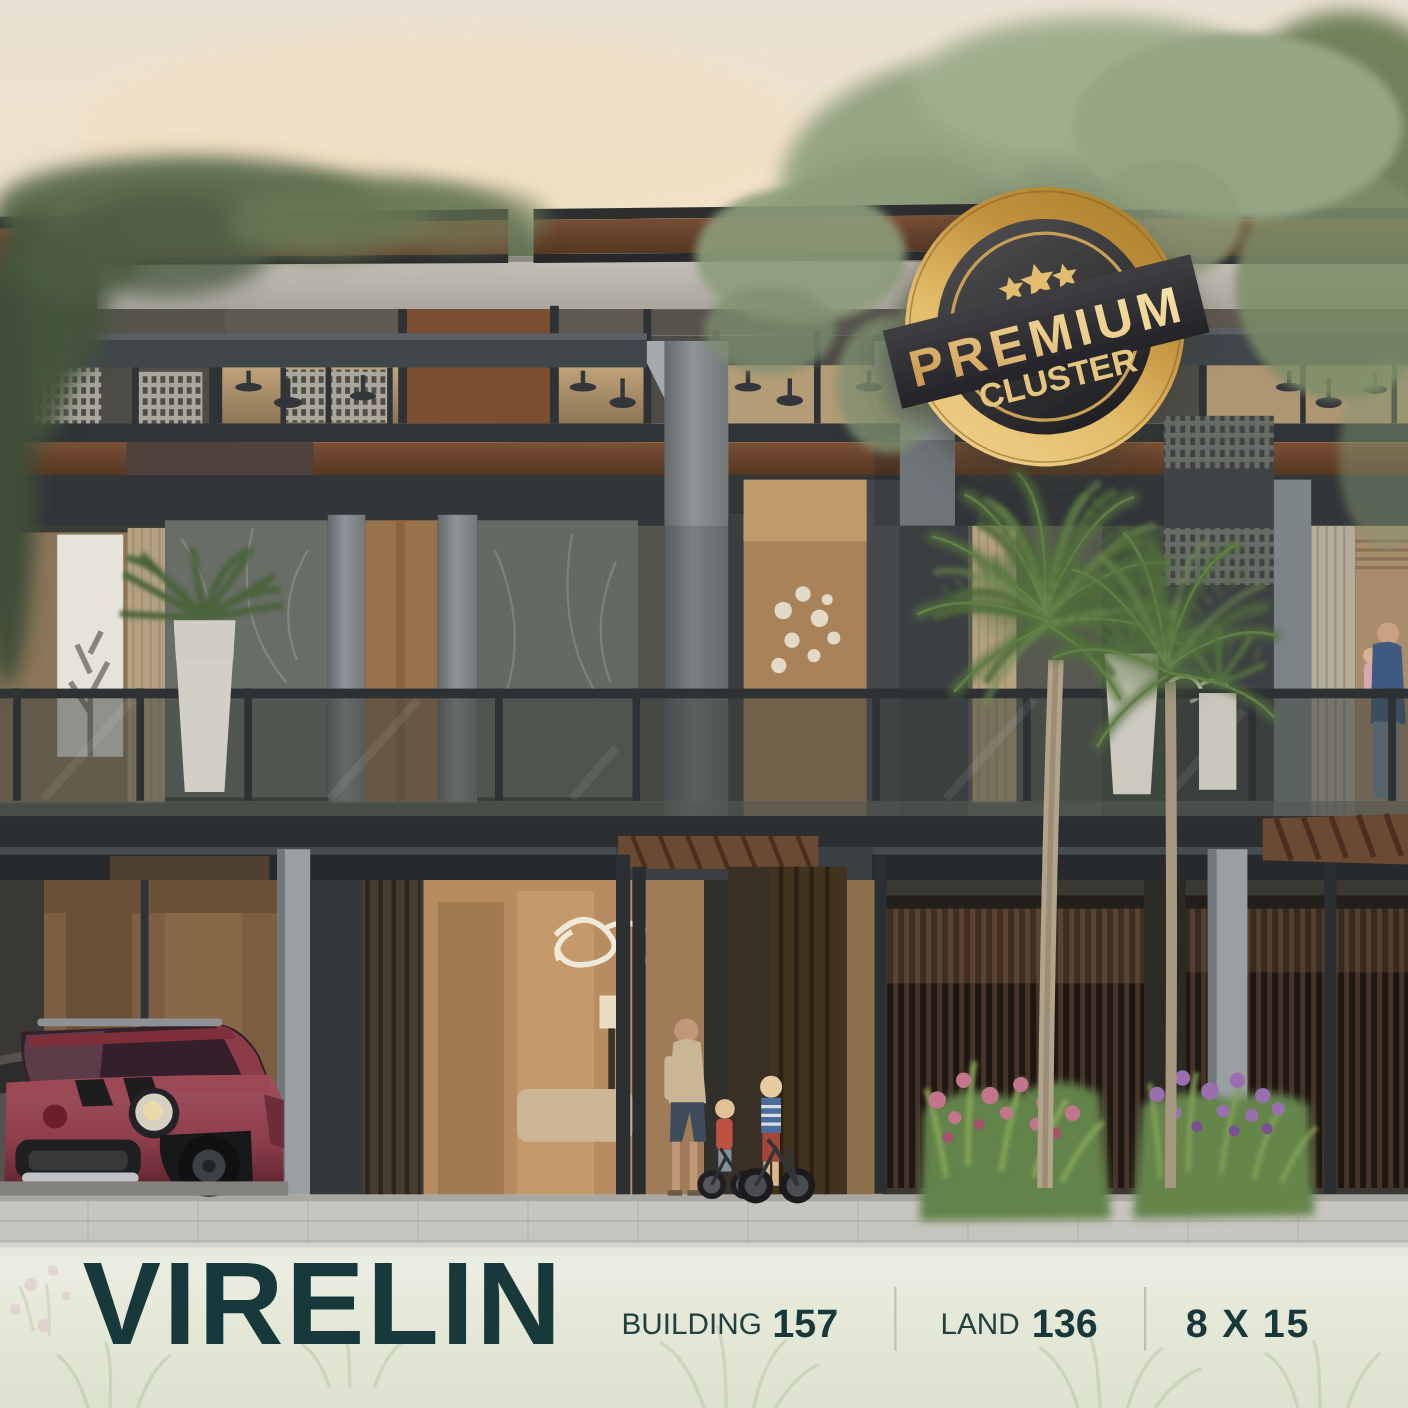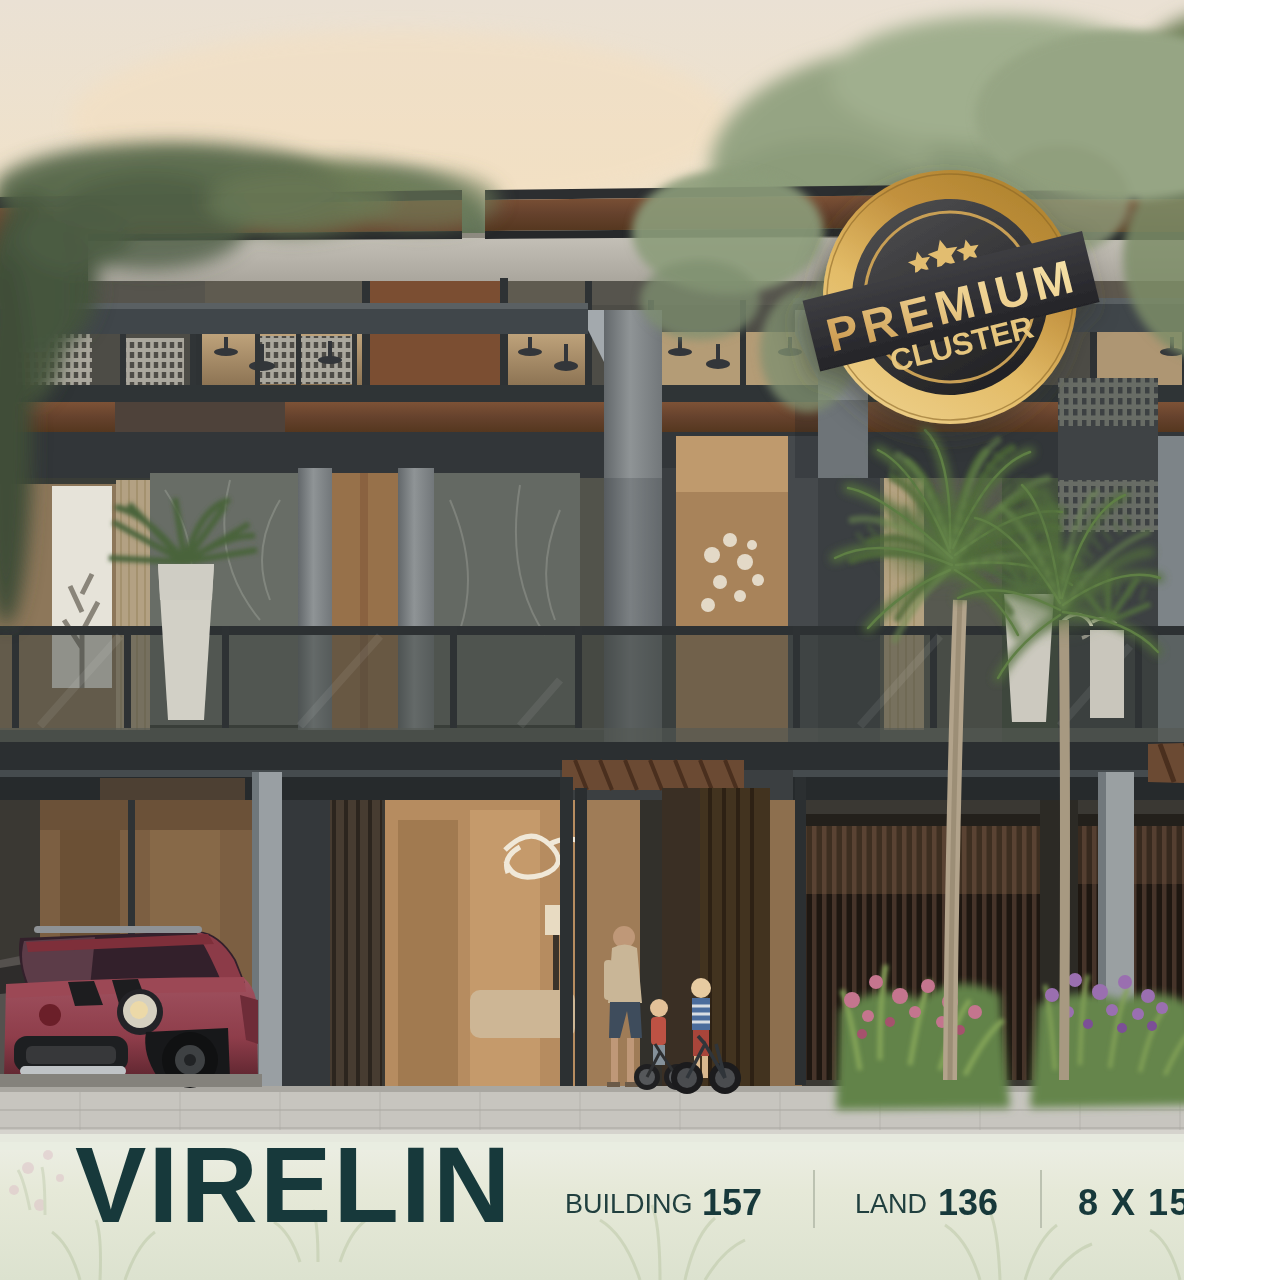--- a/index.html
+++ b/index.html
@@ -1,16 +1,16 @@
 <!DOCTYPE html>
 <html><head>
 <meta charset="utf-8">
 <style>
   html,body{margin:0;padding:0;background:#fff;}
-  .wrap{width:1184px;height:1280px;position:relative;overflow:hidden;font-family:"Liberation Sans",sans-serif;}
+  .wrap{width:1280px;height:1280px;position:relative;overflow:hidden;font-family:"Liberation Sans",sans-serif;}
   svg{display:block;}
 </style>
 </head>
 <body>
 <div class="wrap">
 <svg width="1280" height="1280" viewBox="0 0 1280 1280">
 <defs>
   <linearGradient id="sky" x1="0" y1="0" x2="0" y2="1">
     <stop offset="0" stop-color="#eae1d4"></stop>
     <stop offset="0.5" stop-color="#f1e2c8"></stop>

